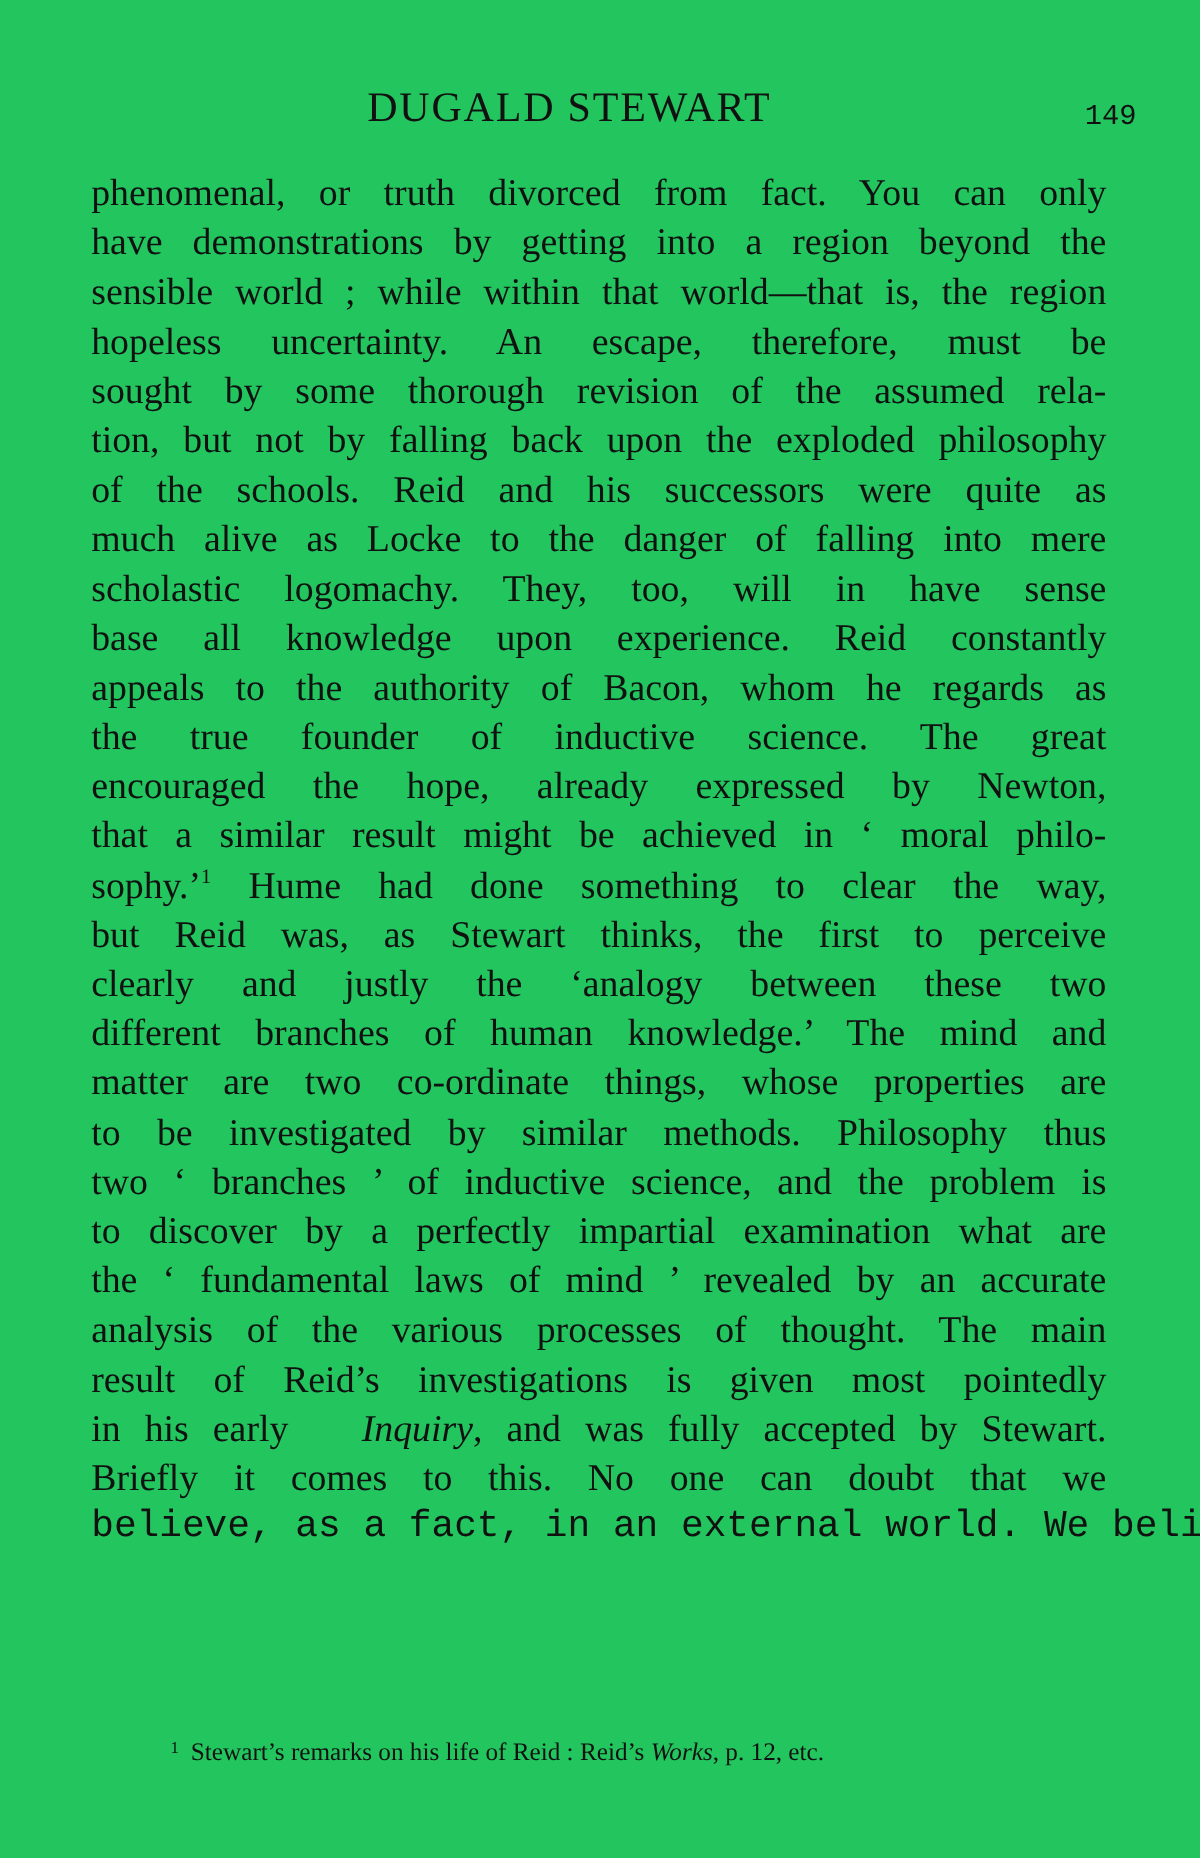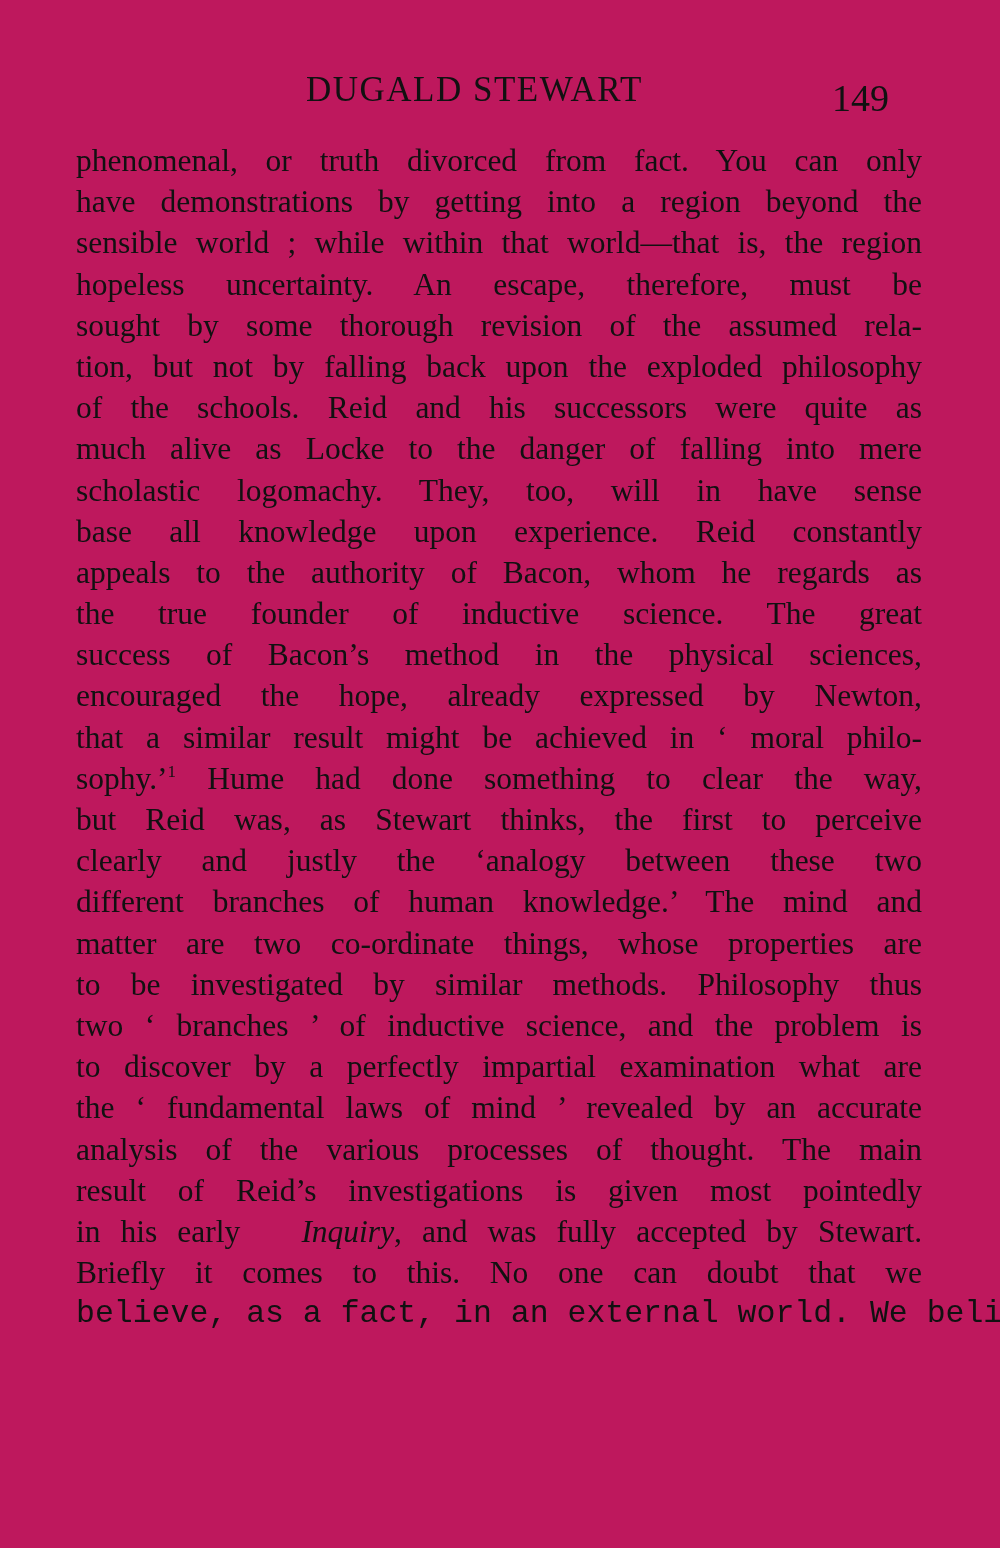--- a/index.html
+++ b/index.html
@@ -1,20 +1,20 @@
 <!DOCTYPE html>
 <html><head>
 <meta charset="utf-8">
 <style>
   html, body { margin: 0; padding: 0; background: #ffffff; }
   body { width: 1000px; height: 1548px; position: relative; overflow: hidden; }
-  .page { position: absolute; left: 0; top: 0; width: 1000px; height: 1548px; background: #be185d; color: #111; font-family: "Liberation Serif", "DejaVu Serif", serif; }
+  .page { position: absolute; left: 0; top: 0; width: 1000px; height: 1548px; background: #22c55e; color: #111; font-family: "Liberation Serif", "DejaVu Serif", serif; }
   .running-head { position: absolute; top: 68px; left: 0; width: 1000px; height: 50px; }
   .head-title { position: absolute; left: 306px; top: 0; font-size: 35px; letter-spacing: 1.5px; line-height: 44px; }
-  .head-page { position: absolute; left: 832px; top: 8px; font-size: 38px; line-height: 44px; }
+  .head-page { position: absolute; left: 904px; top: 8px; font-size: 24px; line-height: 44px; font-family: Liberation Mono, monospace; }
   .body { position: absolute; left: 76px; top: 140px; width: 846px; }
   .line { display: block; height: 41.2px; line-height: 41.2px; font-size: 31.5px; white-space: nowrap; text-align: justify; text-align-last: justify; }
   .line.last-line { text-align-last: justify; font-family: Liberation Mono, monospace; }
   .line sup { font-size: 17px; vertical-align: 12px; line-height: 0; }
   .line i { font-style: italic; margin-left: 41px; }
   .footnote { position: absolute; left: 142px; top: 1444px; font-size: 21px; white-space: nowrap; line-height: 28px; }
   .footnote sup { font-size: 14px; vertical-align: 6px; margin-right: 10px; }
 </style>
 </head>
 <body>
@@ -31,32 +31,34 @@
       <span class="line"><span>sensible world ; while within that world—that is, the region</span></span>
       <span class="line"><span>hopeless uncertainty.  An escape, therefore, must be</span></span>
       <span class="line"><span>sought by some thorough revision of the assumed rela-</span></span>
       <span class="line"><span>tion, but not by falling back upon the exploded philosophy</span></span>
       <span class="line"><span>of the schools.  Reid and his successors were quite as</span></span>
       <span class="line"><span>much alive as Locke to the danger of falling into mere</span></span>
       <span class="line"><span>scholastic logomachy.  They, too, will in have sense</span></span>
       <span class="line"><span>base all knowledge upon experience.  Reid constantly</span></span>
       <span class="line"><span>appeals to the authority of Bacon, whom he regards as</span></span>
       <span class="line"><span>the true founder of inductive science.  The great</span></span>
-      <span class="line"><span>success of Bacon’s method in the physical sciences,</span></span>
       <span class="line"><span>encouraged the hope, already expressed by Newton,</span></span>
       <span class="line"><span>that a similar result might be achieved in ‘ moral philo-</span></span>
       <span class="line"><span>sophy.’</span><sup>1</sup><span>  Hume had done something to clear the way,</span></span>
       <span class="line"><span>but Reid was, as Stewart thinks, the first to perceive</span></span>
       <span class="line"><span>clearly and justly the ‘analogy between these two</span></span>
       <span class="line"><span>different branches of human knowledge.’  The mind and</span></span>
       <span class="line"><span>matter are two co-ordinate things, whose properties are</span></span>
       <span class="line"><span>to be investigated by similar methods.  Philosophy thus</span></span>
       <span class="line"><span>two ‘ branches ’ of inductive science, and the problem is</span></span>
       <span class="line"><span>to discover by a perfectly impartial examination what are</span></span>
       <span class="line"><span>the ‘ fundamental laws of mind ’ revealed by an accurate</span></span>
       <span class="line"><span>analysis of the various processes of thought.  The main</span></span>
       <span class="line"><span>result of Reid’s investigations is given most pointedly</span></span>
       <span class="line"><span>in his early </span><i>Inquiry</i><span>, and was fully accepted by Stewart.</span></span>
       <span class="line"><span>Briefly it comes to this.  No one can doubt that we</span></span>
       <span class="line last-line"><span>believe, as a fact, in an external world.  We believe</span></span>
     </div>
 
+  <div class="footnote">
+    <sup>1</sup><span>Stewart’s remarks on his life of Reid : Reid’s </span><i>Works</i><span>, p. 12, etc.</span>
+  </div>
 </div>
 
 </body></html>

